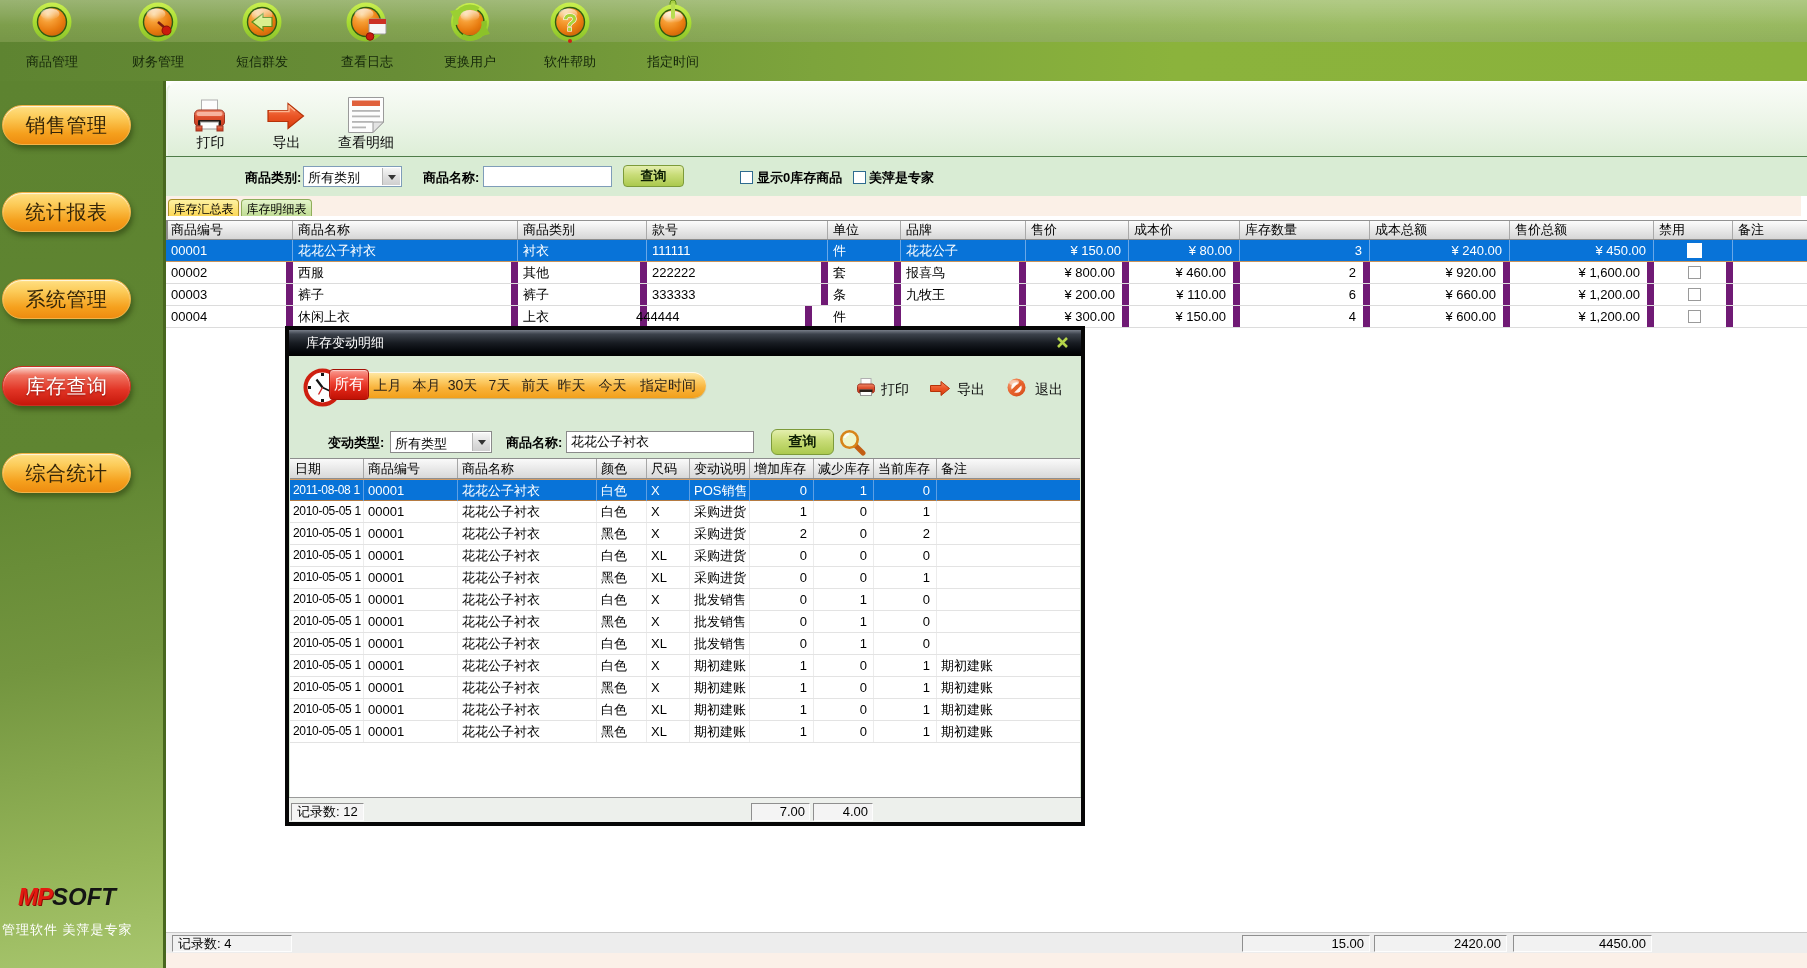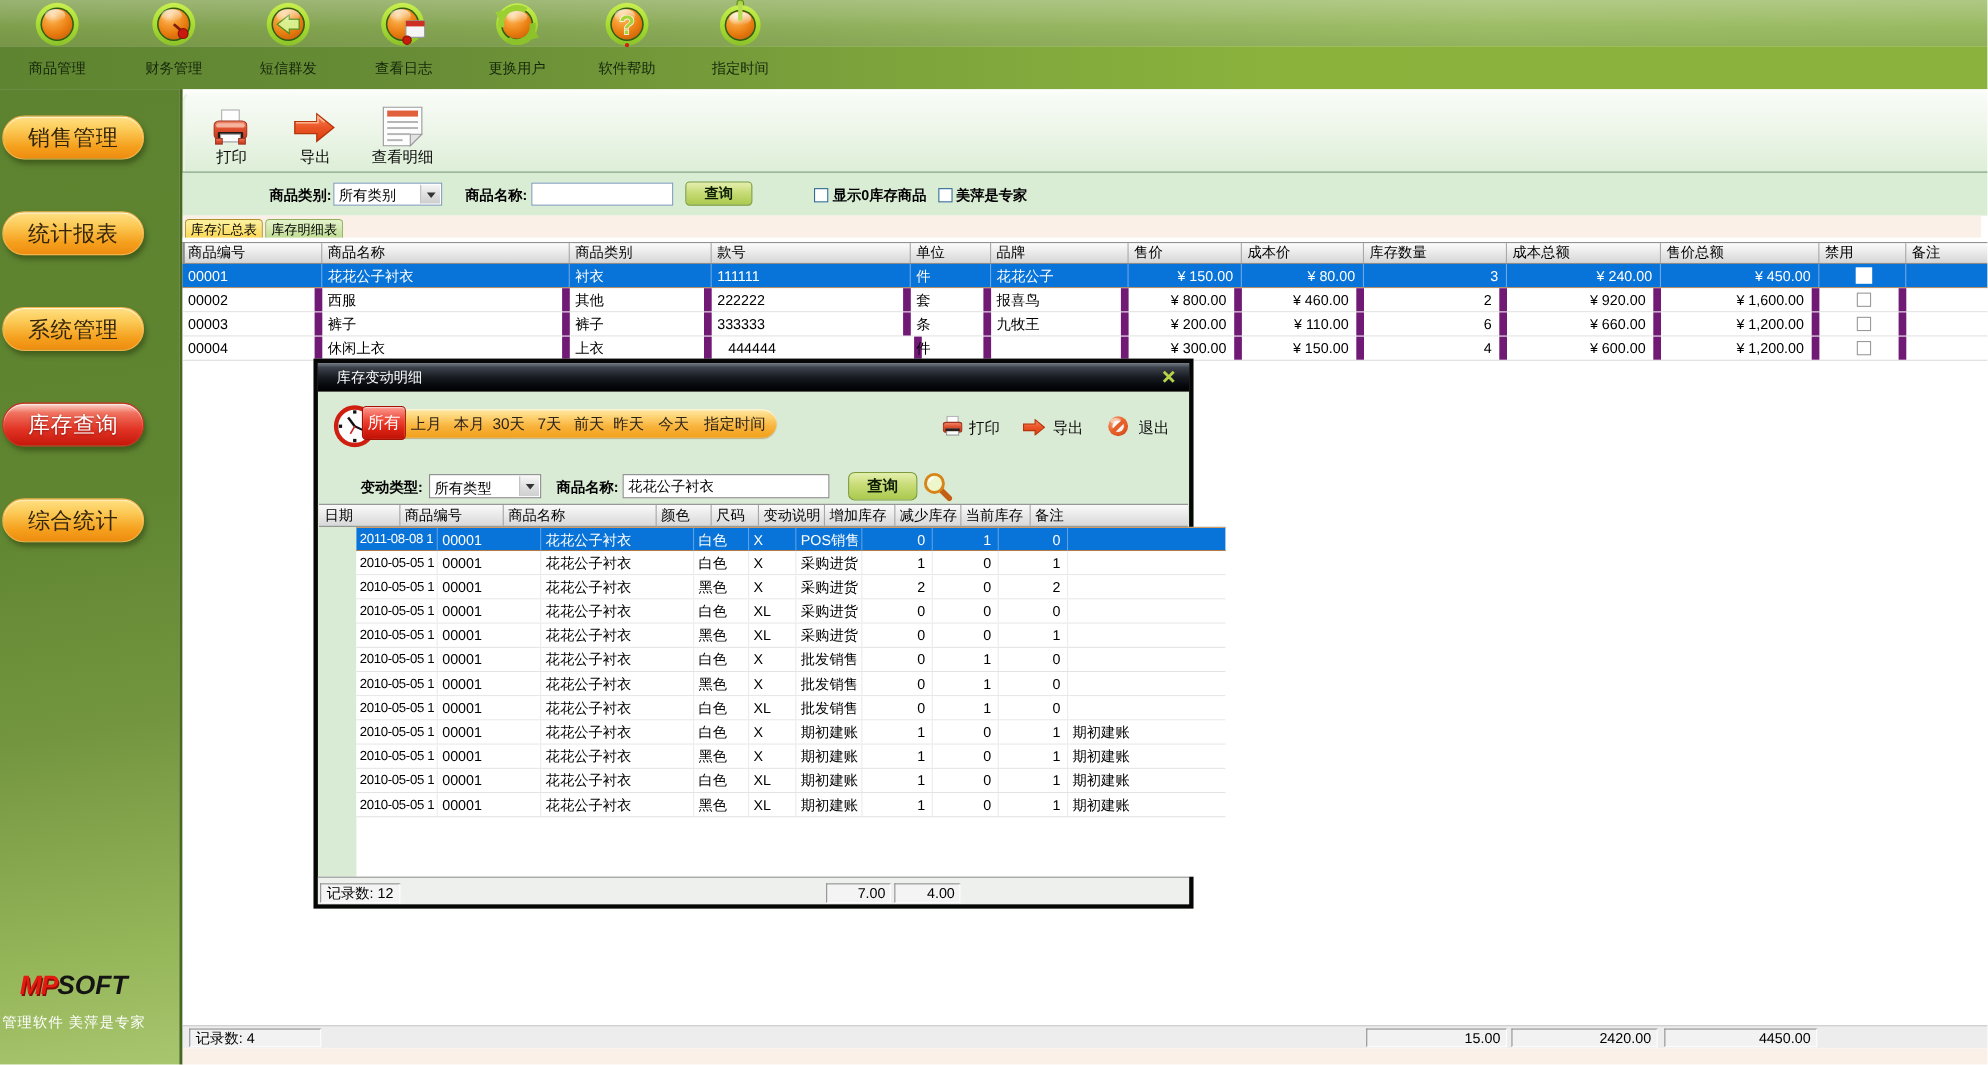--- a/index.html
+++ b/index.html
@@ -53,21 +53,21 @@
 
 #modal{left:285px;top:326px;width:792px;height:492px;border:4px solid #060606;background:#d9ead5;}
 #mtitle{left:0;top:0;width:792px;height:26px;background:linear-gradient(180deg,#777d88 0%,#3c424b 16%,#181c22 50%,#04060a 82%,#000 100%);color:#fff;font-size:13px;line-height:26px;padding-left:17px;box-sizing:border-box;}
 #mclose{right:12px;top:6px;}
 #obar{left:36px;top:42px;width:381px;height:26px;border-radius:13px;background:linear-gradient(180deg,#ffeaa9 0%,#fdd271 28%,#f8b23a 62%,#f2a01b 100%);box-shadow:inset 0 1px 0 rgba(255,255,255,.8),0 1px 1px rgba(150,90,0,.4);}
 .obtxt{position:absolute;top:42px;height:26px;line-height:26px;font-size:14px;color:#2c2317;text-align:center;}
 #allbtn{left:40px;top:39px;width:40px;height:31px;border-radius:4px;background:linear-gradient(180deg,#fa9c92 0%,#ee4434 42%,#d92113 72%,#c01205 100%);border:1px solid #a31106;box-sizing:border-box;color:#fff;font-size:15px;display:flex;align-items:center;justify-content:center;box-shadow:inset 0 1px 1px rgba(255,255,255,.55);}
 .micolabel{position:absolute;height:16px;line-height:16px;font-size:14px;color:#0d0d0d;}
 #mtab-head{left:1px;top:128px;width:790px;height:21px;background:linear-gradient(180deg,#fafafa,#d8d8d8);border-top:1px solid #8e8e8e;border-bottom:1px solid #8e8e8e;box-sizing:border-box;}
 .mhc{position:absolute;top:0;height:19px;line-height:19px;font-size:13px;color:#000;padding-left:4px;border-right:1px solid #a6a6a6;box-sizing:border-box;overflow:hidden;white-space:nowrap;}
-#mtab-body{left:1px;top:149px;width:790px;height:318px;background:#fff;margin-left:34px;}
+#mtab-body{left:1px;top:149px;width:790px;height:318px;background:#fff;}
 .drow{position:absolute;left:0;width:790px;height:22px;background:#fff;border-bottom:1px solid #e3e3e3;box-sizing:border-box;}
 .drow.sel{background:#0873d8;border-top:1px solid #d29a63;border-bottom:1px solid #b57b42;}
 .dcell{position:absolute;top:0;height:21px;line-height:21px;font-size:13px;color:#000;padding-left:4px;border-right:1px solid #ececec;box-sizing:border-box;overflow:hidden;white-space:nowrap;}
 .dcell.dt{font-size:12px;padding-left:2px;letter-spacing:-0.3px;}
 .drow.sel .dcell{color:#fff;border-right:1px solid #5ea0e4;}
 .dcell.num{text-align:right;padding-right:6px;padding-left:0;}
 #mstatus2{left:0;top:467px;width:792px;height:25px;background:#edf0ec;border-top:1px solid #9a9a9a;box-sizing:border-box;}
 .sbox2{position:absolute;top:5px;height:18px;background:#f4f4f4;border:1px solid;border-color:#8f8f8f #fdfdfd #fdfdfd #8f8f8f;box-sizing:border-box;font-size:13px;line-height:16px;color:#000;}
 </style>
 </head>
@@ -292,21 +292,21 @@
 <div class="cell num" style="left:1344px;width:144px">¥ 1,200.00</div>
 <div class="cell" style="left:1488px;width:79px">
         <span style="position:absolute;left:34px;top:4px;width:13px;height:13px;background:#fff;border:1px solid #9a9a9a;box-sizing:border-box"></span>
       </div>
 <div class="cell" style="left:1567px;width:74px;border-right:none"></div>
 </div>
 <div class="abs mrow" style="top:306px">
 <div class="cell" style="left:0;width:127px">00004</div>
 <div class="cell" style="left:127px;width:225px">休闲上衣</div>
 <div class="cell" style="left:352px;width:129px">上衣</div>
-<div class="cell" style="left:491px;width:181px">444444</div>
+<div class="cell" style="left:465px;width:181px">444444</div>
 <div class="cell" style="left:662px;width:73px">件</div>
 <div class="cell" style="left:735px;width:125px"></div>
 <div class="cell num" style="left:860px;width:103px">¥ 300.00</div>
 <div class="cell num" style="left:963px;width:111px">¥ 150.00</div>
 <div class="cell num" style="left:1074px;width:130px">4</div>
 <div class="cell num" style="left:1204px;width:140px">¥ 600.00</div>
 <div class="cell num" style="left:1344px;width:144px">¥ 1,200.00</div>
 <div class="cell" style="left:1488px;width:79px">
         <span style="position:absolute;left:34px;top:4px;width:13px;height:13px;background:#fff;border:1px solid #9a9a9a;box-sizing:border-box"></span>
       </div>

